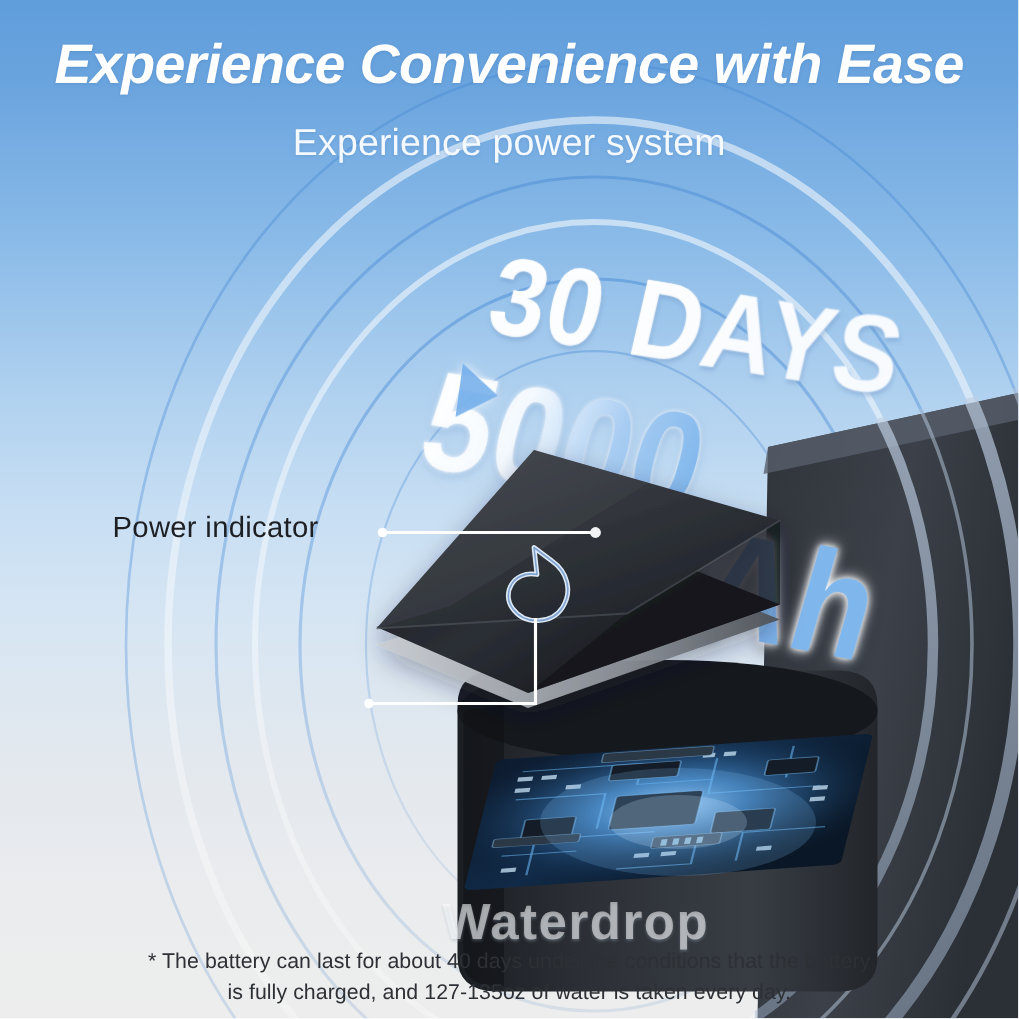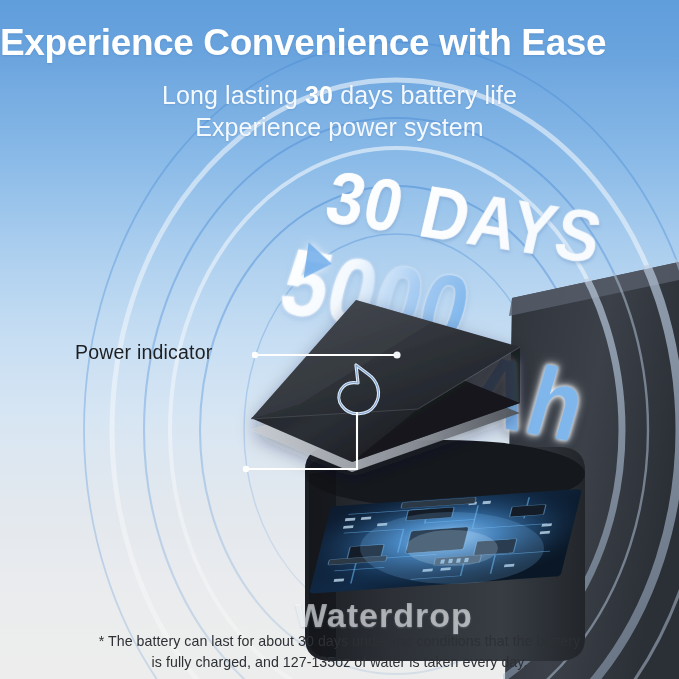--- a/index.html
+++ b/index.html
@@ -82,25 +82,27 @@
     border-left:26px solid #79b2ec;
     transform:rotate(8deg);
     filter:drop-shadow(0 0 4px rgba(255,255,255,.9));
     opacity:.9;
     pointer-events:none;
   }
 
   
   #headline{
     position:absolute;left:0;top:24px;width:679px;
+    text-align:center;
     font-size:37px;line-height:1.05;
     font-weight:700;
     color:#ffffff;
     letter-spacing:-0.4px;
     text-shadow:0 1px 2px rgba(60,110,170,.28);
+    font-style:italic;
   }
   #subtitle{
     position:absolute;left:0;top:79px;width:679px;
     text-align:center;
     font-size:25px;line-height:1.28;
     color:#f4f9ff;
     font-weight:400;
     letter-spacing:.1px;
     text-shadow:0 1px 2px rgba(60,110,170,.22);
   }
@@ -352,29 +354,26 @@
 
     <g>
       <circle cx="246" cy="469" r="3.2" fill="#ffffff"></circle>
       <polyline points="249,469 357,469 357,412" fill="none" stroke="#ffffff" stroke-width="2.1" stroke-linejoin="miter"></polyline>
     </g>
   </svg>
 
   <div id="headline">Experience Convenience with Ease</div>
 
   <div id="subtitle">
-    <div>
-      <span>Long lasting </span><b>30</b><span> days battery life</span>
-    </div>
     <div>Experience power system</div>
   </div>
 
   <div class="callout-label" id="lbl-power">Power indicator</div>
 
 
   <div id="watermark">Waterdrop</div>
 
   <div id="footnote">
-    <div>* The battery can last for about 30 days under the conditions that the battery</div>
+    <div>* The battery can last for about 40 days under the conditions that the battery</div>
     <div>is fully charged, and 127-135oz of water is taken every day.</div>
   </div>
 
 </div>
 
 </body></html>

